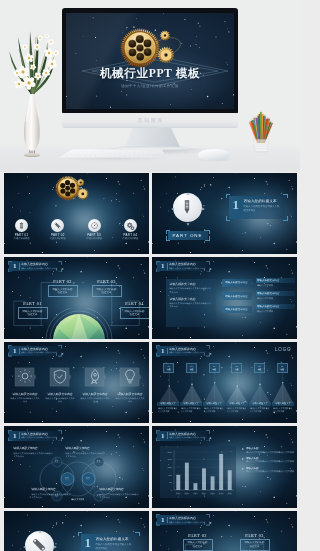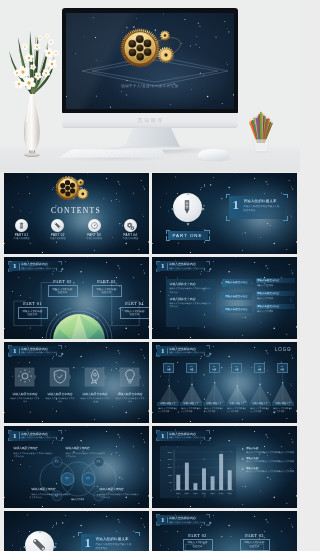--- a/index.html
+++ b/index.html
@@ -410,20 +410,21 @@
             <circle cx="12.5" cy="29.6" r="4.095" fill="none" stroke="#f7e2ab" stroke-width=".5" opacity=".75"></circle>
             <circle cx="12.3" cy="20.8" r="4.095" fill="url(#gh)"></circle>
             <circle cx="12.3" cy="20.8" r="4.095" fill="none" stroke="#f7e2ab" stroke-width=".5" opacity=".75"></circle>
             <circle cx="19.8" cy="16.2" r="4.095" fill="url(#gh)"></circle>
             <circle cx="19.8" cy="16.2" r="4.095" fill="none" stroke="#f7e2ab" stroke-width=".5" opacity=".75"></circle>
             <circle cx="27.5" cy="20.4" r="4.095" fill="url(#gh)"></circle>
             <circle cx="27.5" cy="20.4" r="4.095" fill="none" stroke="#f7e2ab" stroke-width=".5" opacity=".75"></circle>
             <circle cx="20" cy="25" r="3.8025" fill="url(#gh)"></circle>
             <circle cx="20" cy="25" r="3.8025" fill="none" stroke="#f7e2ab" stroke-width=".5" opacity=".75"></circle>
           </svg>
+      <div class="cover-title">机械行业PPT 模板</div>
       <div class="cover-sub">适用于个人/企业/公司的工作汇报</div>
     </div>
   </div>
   <div class="mon-chin"></div>
   <div class="mon-wm">觅知图库</div>
   <div class="mon-stand"></div>
   <div class="mon-sh"></div>
   <div class="mon-foot2"></div>
   <div class="mon-foot"></div>
 
@@ -480,21 +481,20 @@
           <circle cx="22" cy="22" r="13.43" fill="url(#gf)"></circle>
           <circle cx="28.8" cy="25.7" r="3.655" fill="#23170a"></circle>
           <circle cx="22.2" cy="29.7" r="3.655" fill="#23170a"></circle>
           <circle cx="15.4" cy="26" r="3.655" fill="#23170a"></circle>
           <circle cx="15.2" cy="18.3" r="3.655" fill="#23170a"></circle>
           <circle cx="21.8" cy="14.3" r="3.655" fill="#23170a"></circle>
           <circle cx="28.6" cy="18" r="3.655" fill="#23170a"></circle>
           <circle cx="22" cy="22" r="3.4" fill="#23170a"></circle>
         </g>
       </svg>
-  <div class="s1-title">CONTENTS</div>
   <div class="s1-items">
     <div class="s1-it">
       <div class="s1-circ">
             <svg viewBox="0 0 20 20">
               <g fill="#5d646c">
                 <rect x="8.4" y="3.2" width="3.2" height="1.4" rx=".4"></rect>
                 <rect x="6.6" y="4.6" width="6.8" height="12" rx="1.1"></rect>
               </g>
               <g stroke="#e9edf1" stroke-width=".9" stroke-linecap="round">
                 <path d="M7.8 7.4h4.4M7.8 9.4h4.4M7.8 11.4h4.4M7.8 13.4h4.4"></path>

